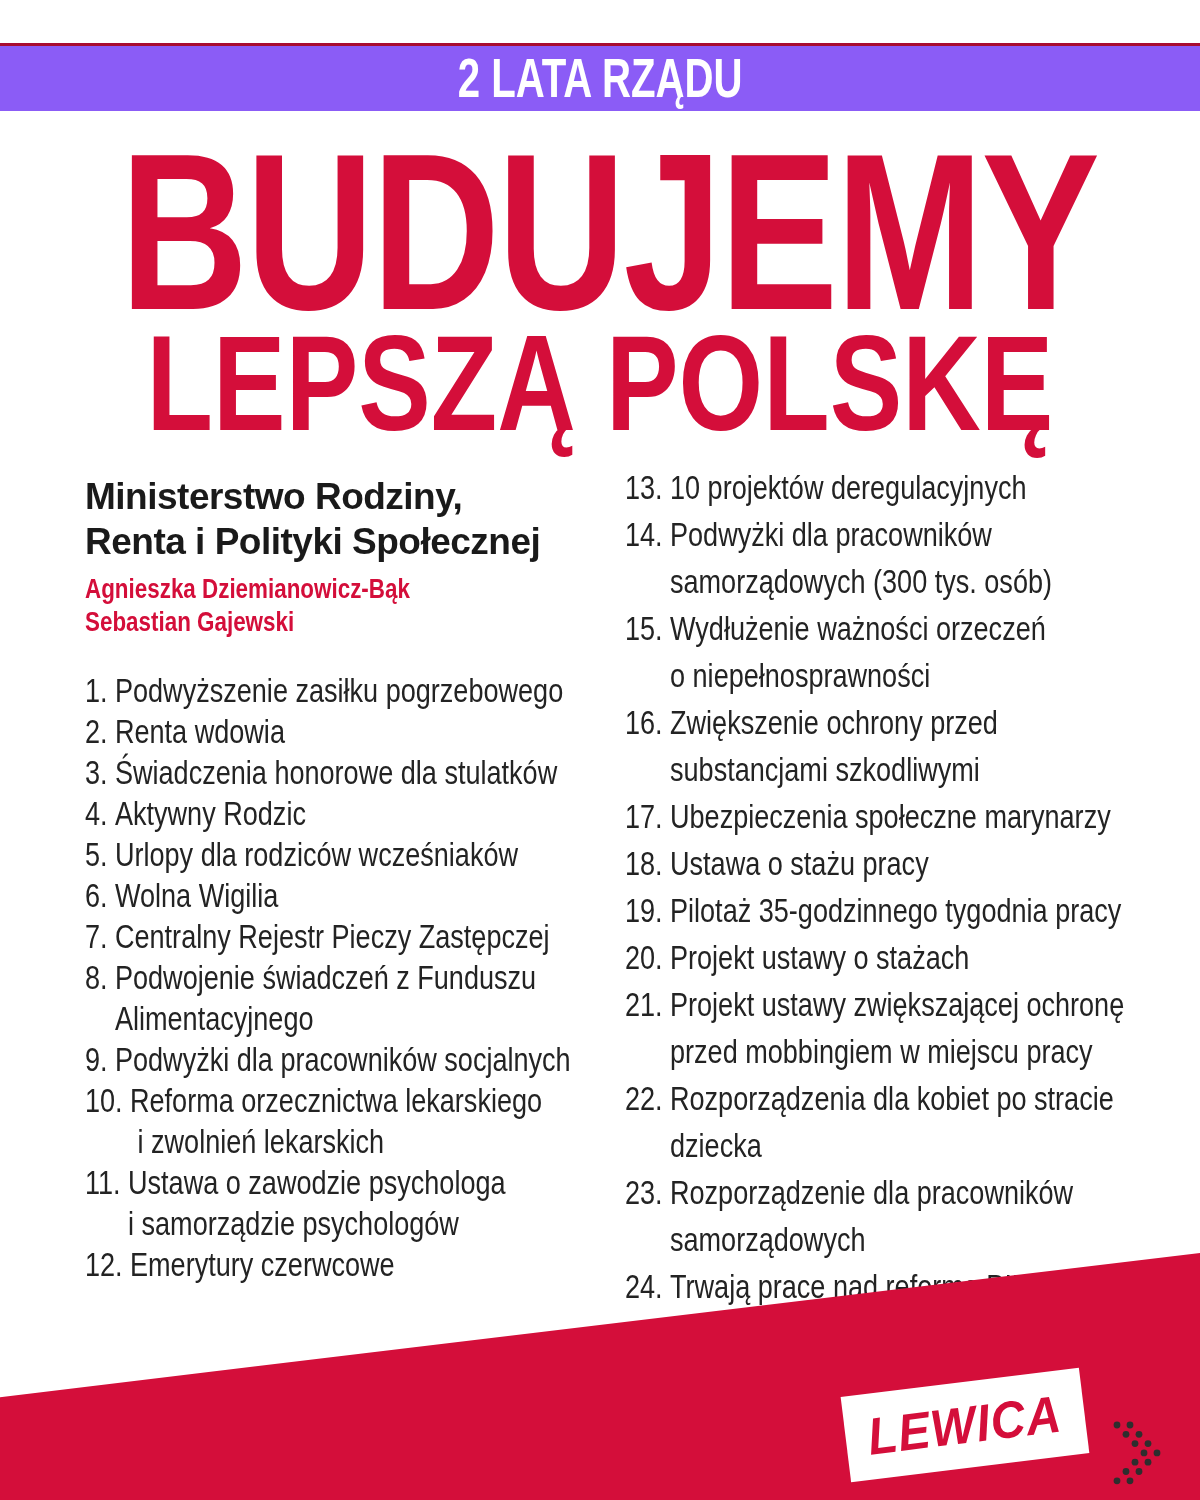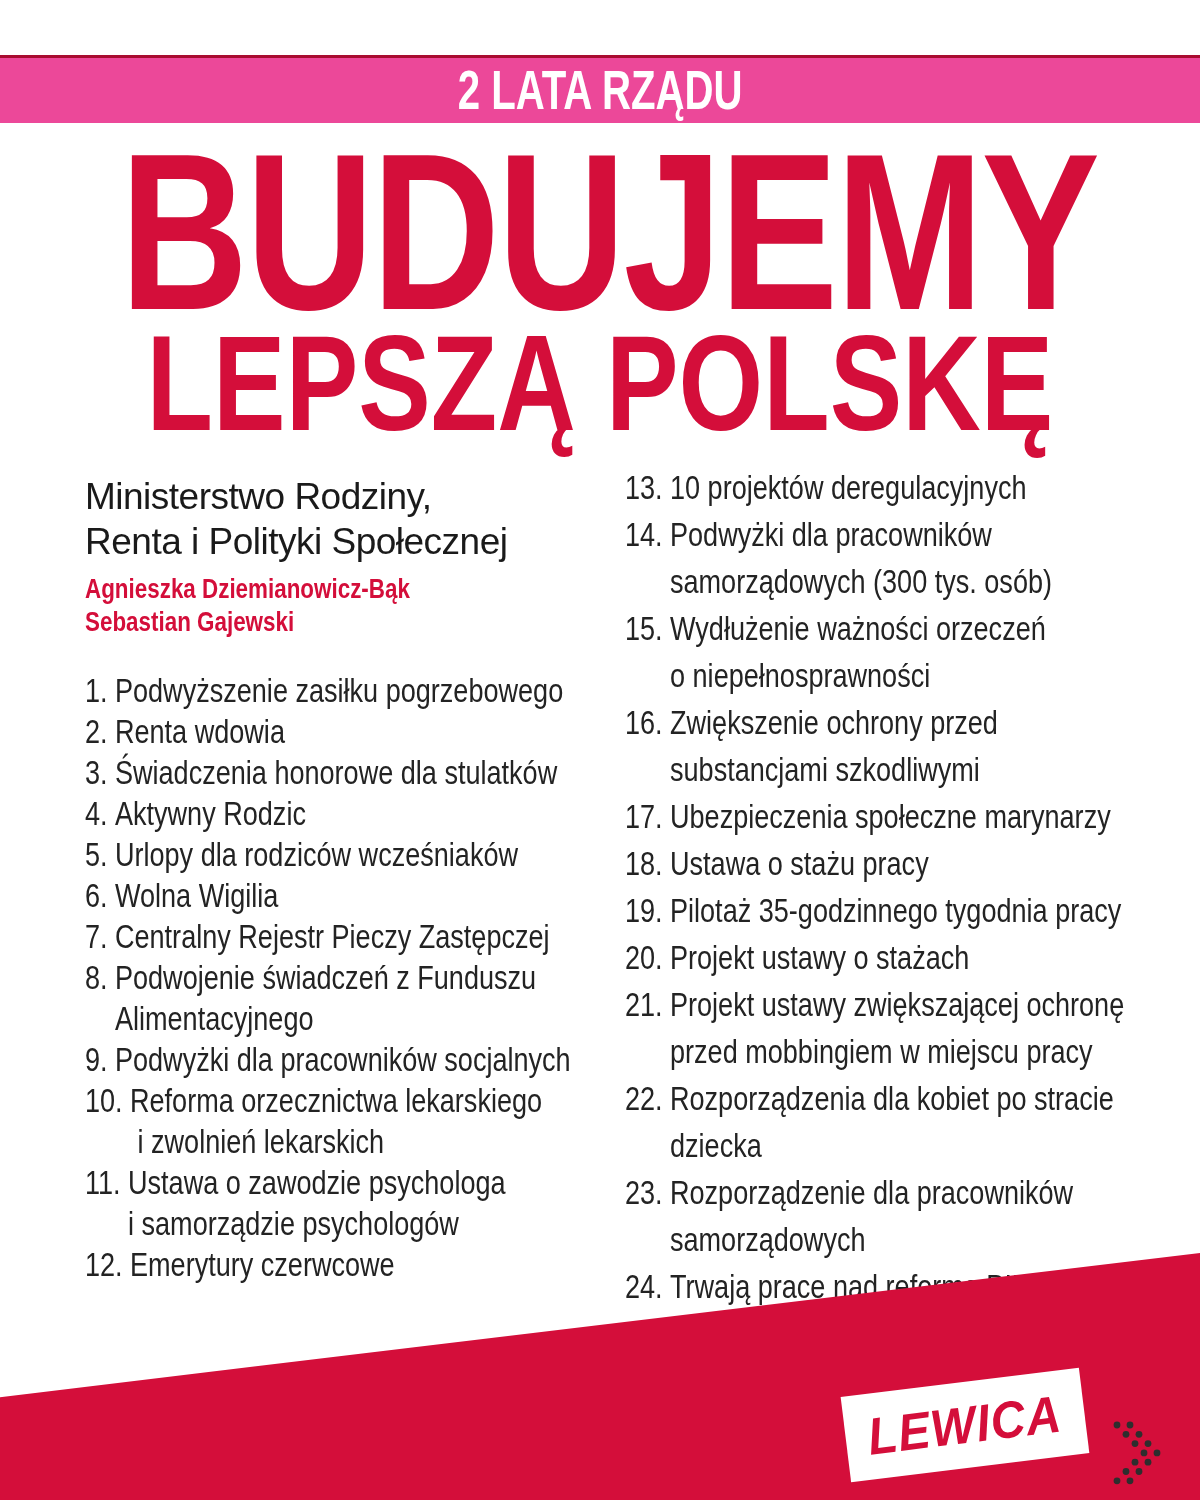--- a/index.html
+++ b/index.html
@@ -2,42 +2,42 @@
 <html lang="pl"><head>
 <meta charset="utf-8">
 <style>
   html,body{margin:0;padding:0;background:#ffffff;}
   .page{
     position:relative;width:1200px;height:1500px;overflow:hidden;background:#ffffff;
     font-family:"Liberation Sans","DejaVu Sans",sans-serif;
   }
   
   .banner{
-    position:absolute;left:0;top:55px;width:100%;height:68px;background:#ec4899;
+    position:absolute;left:0;top:43px;width:100%;height:68px;background:#8b5cf6;
     border-top:3px solid #A80C30;box-sizing:border-box;
     display:flex;align-items:center;justify-content:center;
   }
   .banner-label{
     color:#ffffff;font-weight:bold;font-size:55px;line-height:1;
     transform:scaleX(0.73);white-space:pre;
   }
   
   .h1{
     position:absolute;left:0;top:121px;width:100%;text-align:center;
     color:#D40E3A;font-weight:bold;font-size:222px;line-height:1;
     letter-spacing:-3px;transform:scaleX(0.80);white-space:nowrap;
   }
   .h2{
     position:absolute;left:0;top:315px;width:100%;text-align:center;
     color:#D40E3A;font-weight:bold;font-size:136px;line-height:1;
     letter-spacing:0px;transform:scaleX(0.80);white-space:nowrap;
   }
   
   .ministry{
-    position:absolute;left:85px;top:474px;color:#1A1A1A;font-weight:normal;
+    position:absolute;left:85px;top:474px;color:#1A1A1A;font-weight:bold;
     font-size:37px;line-height:45px;letter-spacing:-0.5px;white-space:pre;
   }
   .ministers{
     position:absolute;left:85px;top:572px;color:#D40E3A;font-weight:bold;
     font-size:28px;line-height:33px;transform:scaleX(0.80);transform-origin:left top;
     white-space:pre;
   }
   
   .col{
     position:absolute;color:#232323;font-size:33px;

